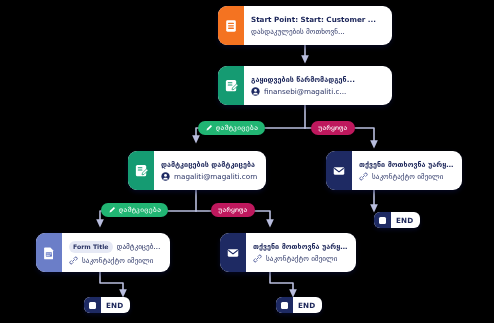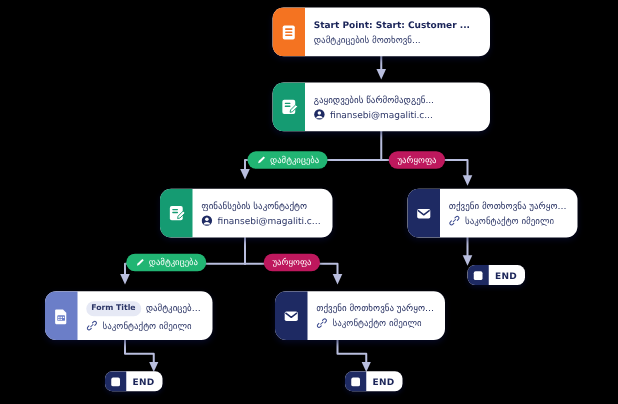--- a/index.html
+++ b/index.html
@@ -32,21 +32,21 @@
     padding:5px 7px 5px 7px;
     display:flex;flex-direction:column;justify-content:center;
     gap:3px;
     min-width:0;
   }
   .t1{
     font-size:7.2px;line-height:9px;
     color:#1b2559;font-weight:bold;
     white-space:nowrap;overflow:hidden;text-overflow:ellipsis;
   }
-  .t1.geo{font-weight:normal;}
+  .t1.geo{font-weight:bold;}
   .row2{
     display:flex;align-items:center;gap:4px;
     font-size:7.2px;line-height:9px;color:#2b3566;
     white-space:nowrap;overflow:hidden;
   }
   .row2 .txt{overflow:hidden;text-overflow:ellipsis;white-space:nowrap;}
   .mini{flex:0 0 auto;display:flex;align-items:center;}
 
   
   .rail-orange{background:#f47321;}
@@ -73,20 +73,21 @@
   
   .badge{
     position:absolute;
     display:flex;align-items:center;gap:3px;
     border-radius:9px;
     padding:2.5px 7px;
     font-size:7px;line-height:9px;
     color:#ffffff;
     white-space:nowrap;
     box-shadow:0 1px 3px rgba(0,0,0,.4);
+    font-family:Liberation Mono, monospace;
   }
   .badge-approve{background:#21b573;}
   .badge-reject{background:#be185d;}
 
   
   .endnode{
     position:absolute;
     display:flex;align-items:center;
     background:#ffffff;
     border-radius:6px;
@@ -144,21 +145,21 @@
       <svg width="14" height="14" viewBox="0 0 16 16" aria-hidden="true">
         <rect x="2.5" y="1.5" width="11" height="13" rx="1.6" fill="#ffffff"></rect>
         <rect x="4.6" y="4.2" width="6.8" height="1.5" rx="0.7" fill="#f47321"></rect>
         <rect x="4.6" y="7" width="6.8" height="1.5" rx="0.7" fill="#f47321"></rect>
         <rect x="4.6" y="9.8" width="6.8" height="1.5" rx="0.7" fill="#f47321"></rect>
       </svg>
     </div>
     <div class="body">
       <div class="t1">Start Point: Start: Customer ...</div>
       <div class="row2">
-        <span class="txt">დამტკიცების მოთხოვნ...</span>
+        <span class="txt">დასდაკულების მოთხოვნ...</span>
       </div>
     </div>
   </div>
 
   <div class="node" style="left:218px;top:66px;width:174px;height:39px;">
     <div class="ico rail-green">
       <svg width="15" height="15" viewBox="0 0 16 16" aria-hidden="true">
         <rect x="2" y="2" width="11" height="12" rx="1.6" fill="#ffffff"></rect>
         <rect x="4" y="4.4" width="5" height="1.2" rx="0.6" fill="#159b72"></rect>
         <rect x="4" y="6.8" width="5" height="1.2" rx="0.6" fill="#159b72"></rect>
@@ -195,30 +196,30 @@
   <div class="node" style="left:128px;top:151px;width:138px;height:39px;">
     <div class="ico rail-green">
       <svg width="15" height="15" viewBox="0 0 16 16" aria-hidden="true">
         <rect x="2" y="2" width="11" height="12" rx="1.6" fill="#ffffff"></rect>
         <rect x="4" y="4.4" width="5" height="1.2" rx="0.6" fill="#159b72"></rect>
         <rect x="4" y="6.8" width="5" height="1.2" rx="0.6" fill="#159b72"></rect>
         <path d="M13.4 6.2 L15 7.8 L10.6 12.2 L8.6 12.6 L9 10.6 Z" fill="#ffffff" stroke="#159b72" stroke-width="0.8" stroke-linejoin="round"></path>
       </svg>
     </div>
     <div class="body">
-      <div class="t1 geo">ფინანსების საკონტაქტო</div>
+      <div class="t1 geo">დამტკიცების დამტკიცება</div>
       <div class="row2">
         <span class="mini">
           <svg width="9" height="9" viewBox="0 0 16 16">
               <circle cx="8" cy="8" r="7.4" fill="#1e2a63"></circle>
               <circle cx="8" cy="6" r="2.5" fill="#ffffff"></circle>
               <path d="M3.2 13.4c.9-2.3 2.7-3.4 4.8-3.4s3.9 1.1 4.8 3.4z" fill="#ffffff"></path>
             </svg>
         </span>
-        <span class="txt">finansebi@magaliti.com</span>
+        <span class="txt">magaliti@magaliti.com</span>
       </div>
     </div>
   </div>
 
   <div class="node" style="left:326px;top:151px;width:136px;height:39px;">
     <div class="ico rail-navy">
       <svg width="14" height="14" viewBox="0 0 16 16" aria-hidden="true">
         <rect x="2" y="3.6" width="12" height="8.8" rx="1.6" fill="#ffffff"></rect>
         <path d="M3 5.2 L8 9 L13 5.2" fill="none" stroke="#1e2a63" stroke-width="1.3" stroke-linecap="round" stroke-linejoin="round"></path>
       </svg>

